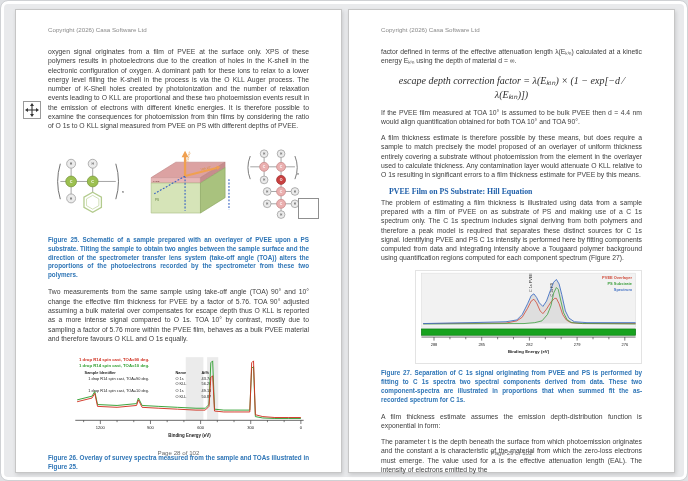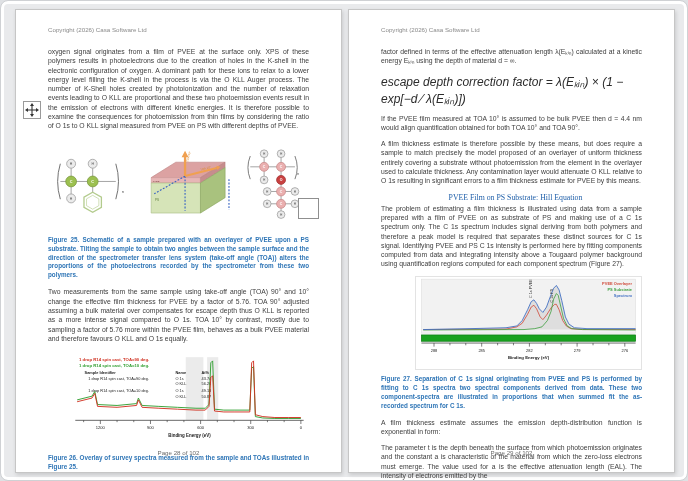--- a/index.html
+++ b/index.html
@@ -5,23 +5,23 @@
   html,body{margin:0;padding:0;background:#dfe1e4;font-family:"Liberation Sans",sans-serif;}
   .frame{position:relative;width:688px;height:481px;background:#e9eaec;border:1px solid #cfd1d4;
          box-shadow:inset 0 0 0 3px #ffffff;border-radius:8px;overflow:hidden;box-sizing:border-box;}
   .page{position:absolute;top:8px;width:327px;height:464px;background:#fff;border:1px solid #c6c6c6;
         box-shadow:1px 2px 4px rgba(0,0,0,.14);box-sizing:border-box;padding:16px 32px 0 32px;}
   #page-left{left:14px;}
   #page-right{left:347px;}
   .copyright{font-size:6.2px;color:#8a8a8a;margin:0 0 14px 0;}
   .body-p{font-size:6.8px;line-height:1.37;color:#3d3d3d;text-align:justify;margin:0 0 7px 0;}
   .caption{font-size:6.3px;line-height:1.42;color:#2e75b6;font-weight:bold;text-align:justify;margin:0 0 7px 0;}
-  .heading{font-family:"Liberation Serif",serif;font-size:7.8px;font-weight:normal;color:#1f5fa9;margin:3px 0 2px 8px;text-align:center;}
-  .equation{font-family:Liberation Sans, sans-serif;font-style:italic;font-size:12px;color:#2c2c2c;
-            text-align:left;margin:5px 0 7px 0;}
+  .heading{font-family:"Liberation Serif",serif;font-size:7.8px;font-weight:bold;color:#1f5fa9;margin:3px 0 2px 8px;}
+  .equation{font-family:Liberation Serif, serif;font-style:italic;font-size:10px;color:#2c2c2c;
+            text-align:center;margin:5px 0 7px 0;}
   .figrow{display:flex;justify-content:center;align-items:flex-start;gap:8px;margin:0 0 2px 0;height:96px;}
   .chart-wrap1{margin:0 0 3px 18px;}
   .chart-wrap2{margin:3px 0 5px 34px;border:1px solid #e3e3e3;}
   .page-footer{position:absolute;bottom:16px;left:0;right:0;text-align:center;font-size:6.2px;color:#6b6b6b;}
   .move-handle{position:absolute;left:7px;top:91px;width:18px;height:18px;background:#fff;
                border:1px solid #9a9a9a;box-sizing:border-box;}
   .sq-handle{position:absolute;left:282px;top:188px;width:21px;height:21px;background:#fff;
              border:1.5px solid #8f8f8f;box-sizing:border-box;}
   svg text{font-family:"Liberation Sans",sans-serif;}
 </style>

